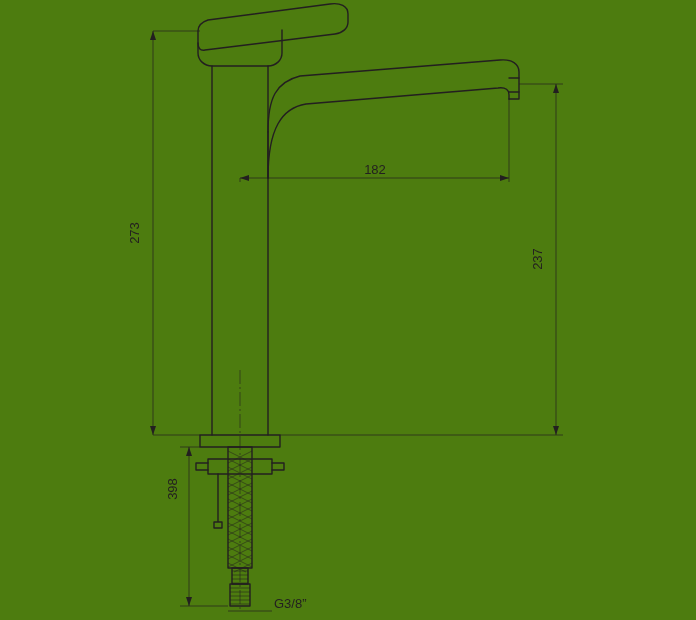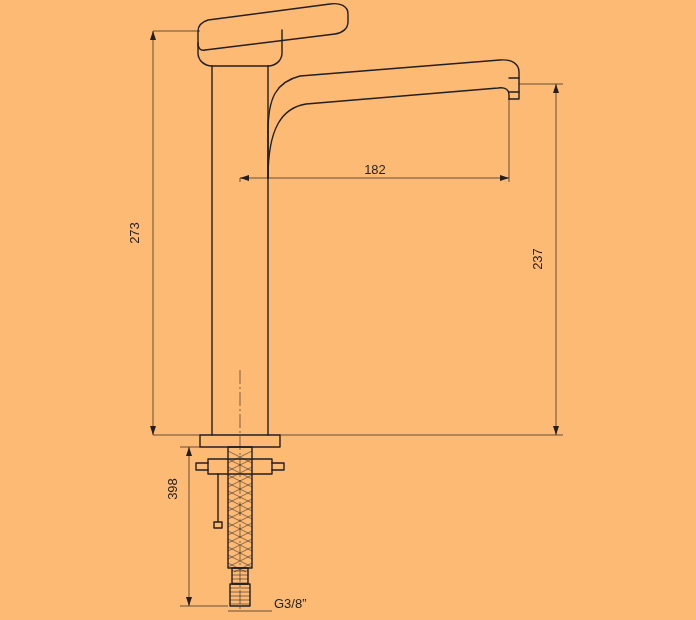--- a/index.html
+++ b/index.html
@@ -7,21 +7,21 @@
     padding: 0;
     background: #ffffff;
   }
   body {
     font-family: "Liberation Sans", sans-serif;
   }
   #stage {
     position: relative;
     width: 696px;
     height: 620px;
-    background: #fdba74;
+    background: #4d7c0f;
     overflow: hidden;
   }
   #drawing {
     position: absolute;
     left: 0;
     top: 0;
     width: 696px;
     height: 620px;
   }
   .dim-text {

